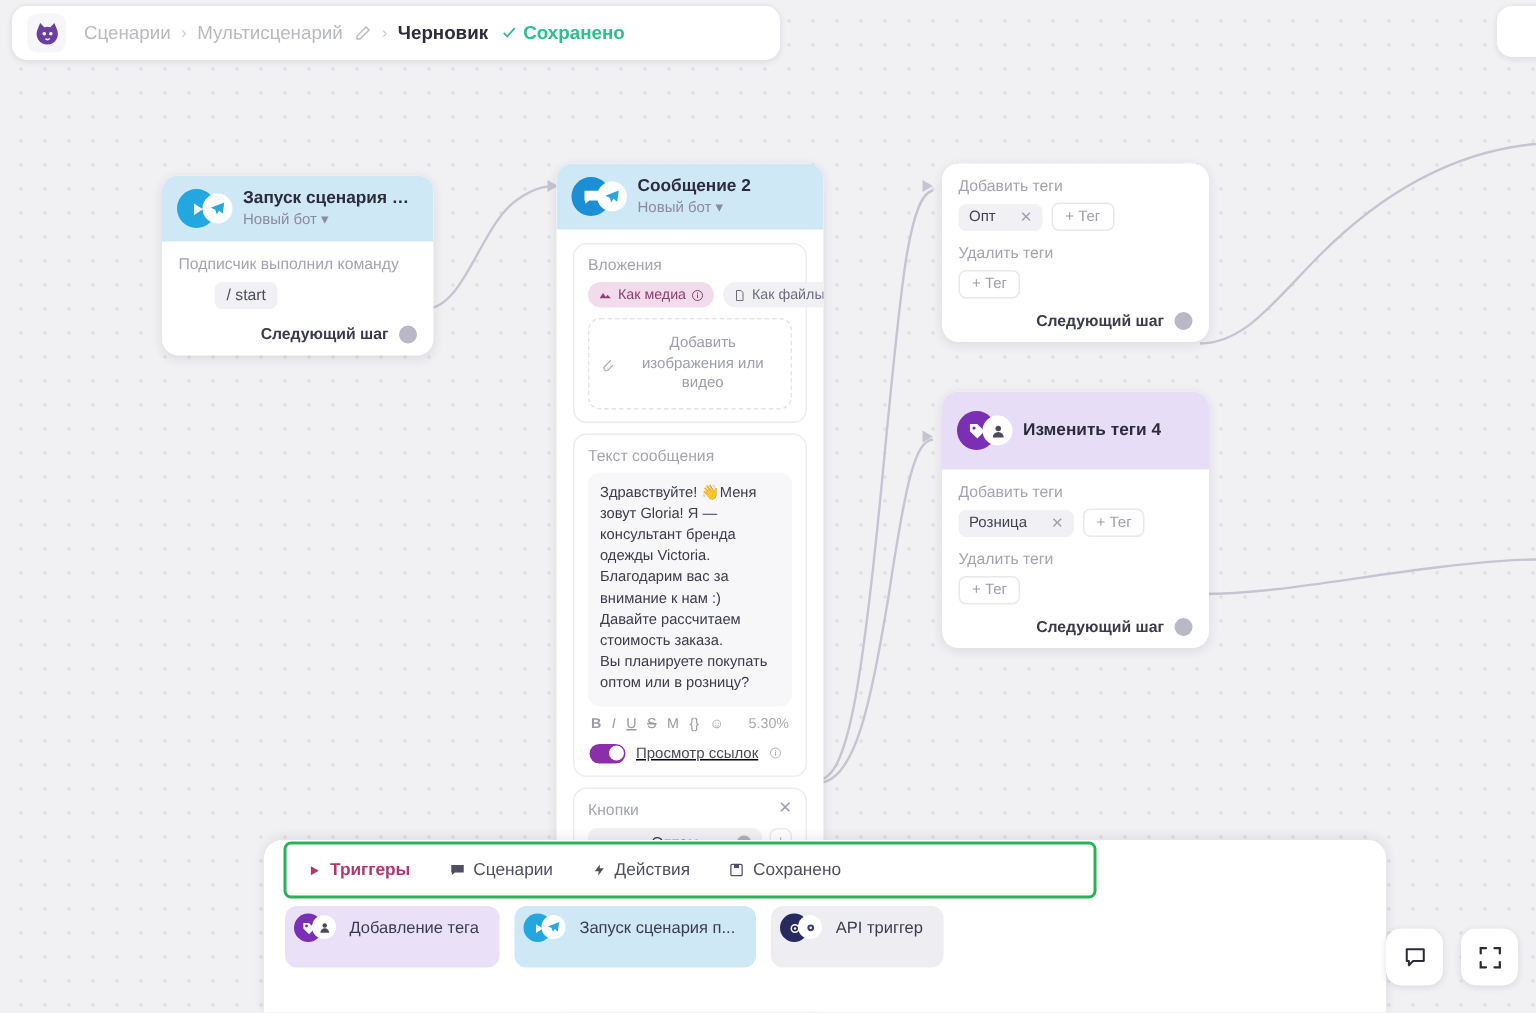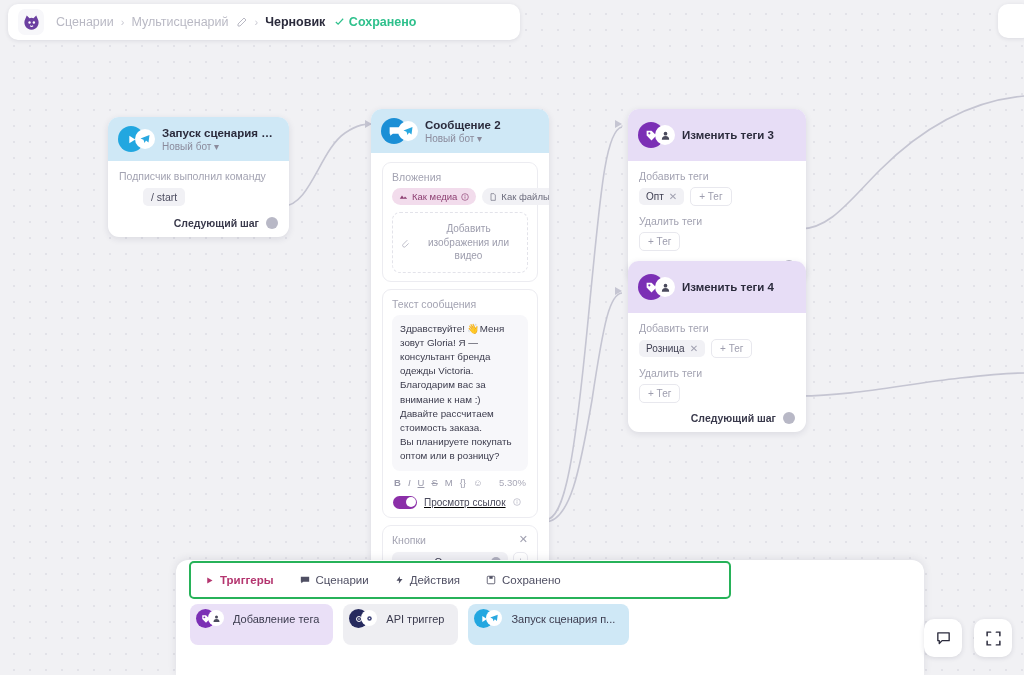--- a/index.html
+++ b/index.html
@@ -170,21 +170,21 @@
   }
   .wide-btn {
     border: 1px solid #ececf1; border-radius: 8px;
     text-align: center; font-size: 10px; color: #8d8d9e;
     padding: 6px 0; display: flex; align-items: center; justify-content: center; gap: 5px;
   }
 
   
   .tag-wrap { display: flex; align-items: center; gap: 6px; margin-bottom: 9px; }
   .tag-chip {
-    display: flex; align-items: center; gap: 5px;
+    display: flex; align-items: center; gap: 16px;
     background: #f1f1f5; border-radius: 5px;
     font-size: 10px; color: #3f3f52; padding: 3px 7px;
   }
   .tag-chip .x { color: #a0a0b0; font-size: 10px; }
   .tag-add {
     border: 1px solid #e8e8ee; border-radius: 5px;
     font-size: 10px; color: #9d9dae; padding: 3px 8px;
   }
 
   
@@ -431,39 +431,20 @@
             <ellipse cx="12" cy="6" rx="8" ry="3" fill="#8d8d9e"></ellipse>
             <path d="M4 6 V18 A8 3 0 0 0 20 18 V6" fill="none" stroke="#8d8d9e" stroke-width="2"></path>
           </svg>
         <span>Добавить сбор данных</span>
       </div>
 
     </div>
   </div>
 
   <div class="node" id="node-tag3">
-    <div class="node-head head-purple" style="padding-bottom:13px;padding-top:13px">
-      <div class="head-icons">
-        <div class="ic-main" style="background:#7b2fb5">
-          <svg width="13" height="13" viewBox="0 0 24 24">
-              <path d="M3 3 H12 L21 12 L12 21 L3 12 Z" fill="#fff"></path>
-              <circle cx="8" cy="8" r="2" fill="#7b2fb5"></circle>
-            </svg>
-        </div>
-        <div class="ic-badge">
-          <svg width="11" height="11" viewBox="0 0 24 24">
-              <circle cx="12" cy="8" r="4" fill="#4a4a5c"></circle>
-              <path d="M4 21 A8 8 0 0 1 20 21 Z" fill="#4a4a5c"></path>
-            </svg>
-        </div>
-      </div>
-      <div class="node-titles">
-        <div class="node-title">Изменить теги 3</div>
-      </div>
-    </div>
     <div class="node-body">
       <div class="field-label">Добавить теги</div>
       <div class="tag-wrap">
         <span class="tag-chip">
           <span>Опт</span>
           <span class="x">✕</span>
         </span>
         <span class="tag-add">+ Тег</span>
       </div>
       <div class="field-label">Удалить теги</div>
@@ -559,52 +540,52 @@
         </span>
         <span class="pal-badge">
           <svg width="9" height="9" viewBox="0 0 24 24">
               <circle cx="12" cy="8" r="4" fill="#4a4a5c"></circle>
               <path d="M4 21 A8 8 0 0 1 20 21 Z" fill="#4a4a5c"></path>
             </svg>
         </span>
       </span>
       <span>Добавление тега</span>
     </div>
+    <div class="pal-item pal-blue">
+      <span class="pal-icons">
+        <span class="pal-main" style="background:#22a7e0">
+          <svg width="10" height="10" viewBox="0 0 24 24">
+              <polygon points="8,5 19,12 8,19" fill="#fff"></polygon>
+            </svg>
+        </span>
+        <span class="pal-badge">
+          <svg width="10" height="10" viewBox="0 0 24 24">
+              <path d="M21 4 L3 11 L9 13.5 L11 20 L14 15 L19 19 Z" fill="#29a8e0"></path>
+            </svg>
+        </span>
+      </span>
+      <span>Запуск сценария п...</span>
+    </div>
     <div class="pal-item pal-grey">
       <span class="pal-icons">
         <span class="pal-main" style="background:#262a5e">
           <svg width="10" height="10" viewBox="0 0 24 24">
               <circle cx="12" cy="12" r="6" fill="none" stroke="#fff" stroke-width="2.4"></circle>
               <circle cx="12" cy="12" r="2" fill="#fff"></circle>
             </svg>
         </span>
         <span class="pal-badge">
           <svg width="9" height="9" viewBox="0 0 24 24">
               <circle cx="12" cy="12" r="6" fill="#3a3f75"></circle>
               <circle cx="12" cy="12" r="2.2" fill="#fff"></circle>
             </svg>
         </span>
       </span>
       <span>API триггер</span>
     </div>
-    <div class="pal-item pal-blue">
-      <span class="pal-icons">
-        <span class="pal-main" style="background:#22a7e0">
-          <svg width="10" height="10" viewBox="0 0 24 24">
-              <polygon points="8,5 19,12 8,19" fill="#fff"></polygon>
-            </svg>
-        </span>
-        <span class="pal-badge">
-          <svg width="10" height="10" viewBox="0 0 24 24">
-              <path d="M21 4 L3 11 L9 13.5 L11 20 L14 15 L19 19 Z" fill="#29a8e0"></path>
-            </svg>
-        </span>
-      </span>
-      <span>Запуск сценария п...</span>
-    </div>
   </div>
 
   <div class="fabs">
     <div class="fab">
       <svg width="17" height="17" viewBox="0 0 24 24">
         <path d="M4 4 H20 V15 H10 L6 19 V15 H4 Z" fill="none" stroke="#2b2b3c" stroke-width="1.9" stroke-linejoin="round"></path>
       </svg>
     </div>
     <div class="fab">
       <svg width="17" height="17" viewBox="0 0 24 24">

